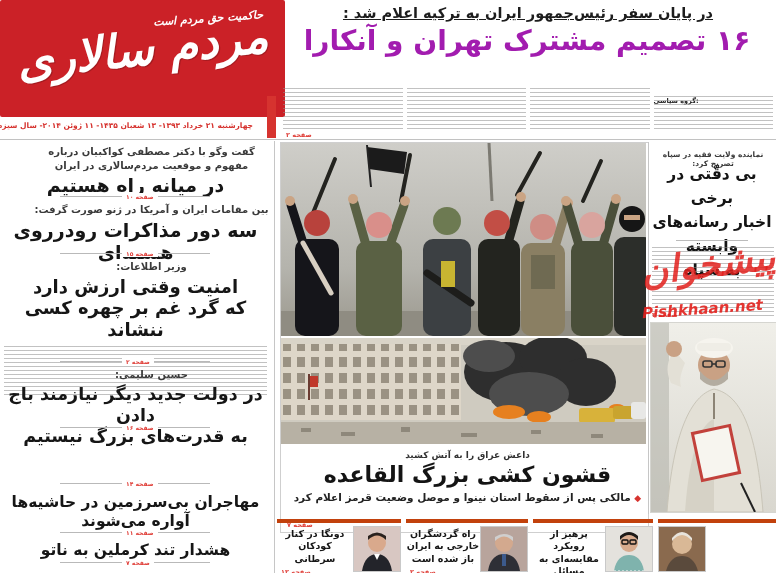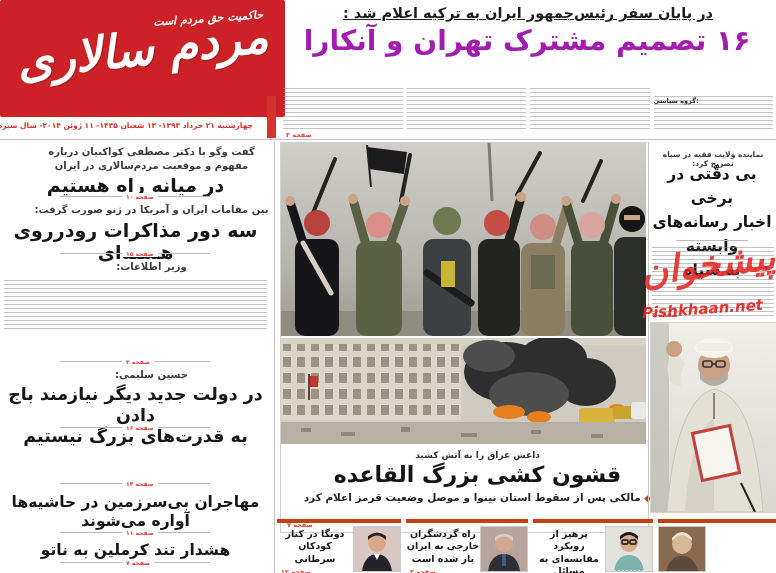--- a/index.html
+++ b/index.html
@@ -30,21 +30,21 @@
   .l-item{position:absolute;left:0;width:271px;text-align:center;}
   .kicker{font-size:10px;font-weight:bold;color:#3a3a3a;white-space:pre-line;line-height:1.35;padding-left:32px;}
   .hl{font-weight:800;color:#161616;white-space:pre-line;line-height:1.2;}
   .divider{position:absolute;left:60px;width:150px;border-top:1px solid #b9b9b9;}
   .divider .marker{position:absolute;left:62px;top:-4px;background:#fff;padding:0 4px;font-size:6px;}
   .vertrule{border-left:1px solid #c6c6c6;}
   
   #center-block{left:280px;top:142px;width:367px;height:389px;border:1px solid #cfcfcf;background:#fff;}
   #photo-militants{position:absolute;left:0;top:0;width:365px;height:193px;}
   #photo-blast{position:absolute;left:0;top:195px;width:365px;height:106px;}
-  #center-caption{position:absolute;left:14px;top:301px;width:365px;text-align:center;}
+  #center-caption{position:absolute;left:4px;top:301px;width:365px;text-align:center;}
   #center-kicker{margin-top:6px;font-size:9px;font-weight:bold;color:#333;}
   #center-headline{margin-top:2px;font-size:22px;font-weight:900;color:#141414;}
   #center-subhead{margin-top:4px;font-size:10.5px;font-weight:bold;color:#222;}
   #center-subhead .diamond{color:#d6332f;font-size:9px;}
   #center-marker{position:absolute;left:6px;top:378px;}
   #right-rule{left:648px;top:142px;height:372px;}
   #rc-kicker{left:650px;top:150px;width:126px;text-align:center;font-size:7.5px;font-weight:bold;color:#3a3a3a;}
   #rc-headline{left:648px;top:162px;width:128px;text-align:center;font-size:15.5px;font-weight:900;color:#141414;
                line-height:1.55;white-space:pre-line;}
   #rc-sep{left:676px;top:240px;width:72px;border-top:1px solid #bbb;}
@@ -107,20 +107,22 @@
       </div>
     <div class="l-item" style="top:62px;">
       <div class="kicker fa">بین مقامات ایران و آمریکا در ژنو صورت گرفت:</div>
       <div class="hl fa" style="font-size:19px;margin-top:2px;">سه دور مذاکرات رودرروی هسته‌ای</div>
     </div>
     <div class="divider" style="top:112px;">
         <span class="marker fa">صفحه ۱۵</span>
       </div>
     <div class="l-item" style="top:119px;">
       <div class="kicker fa">وزیر اطلاعات:</div>
+      <div class="hl fa" style="font-size:18px;margin-top:2px;">امنیت وقتی ارزش دارد
+که گرد غم بر چهره کسی ننشاند</div>
       <div class="lines" style="height:52px;margin:6px 4px 0;"></div>
     </div>
     <div class="divider" style="top:220px;">
         <span class="marker fa">صفحه ۲</span>
       </div>
     <div class="l-item" style="top:227px;">
       <div class="kicker fa">حسین سلیمی:</div>
       <div class="hl fa" style="font-size:17.5px;margin-top:2px;">در دولت جدید دیگر نیازمند باج دادن
 به قدرت‌های بزرگ نیستیم</div>
     </div>

